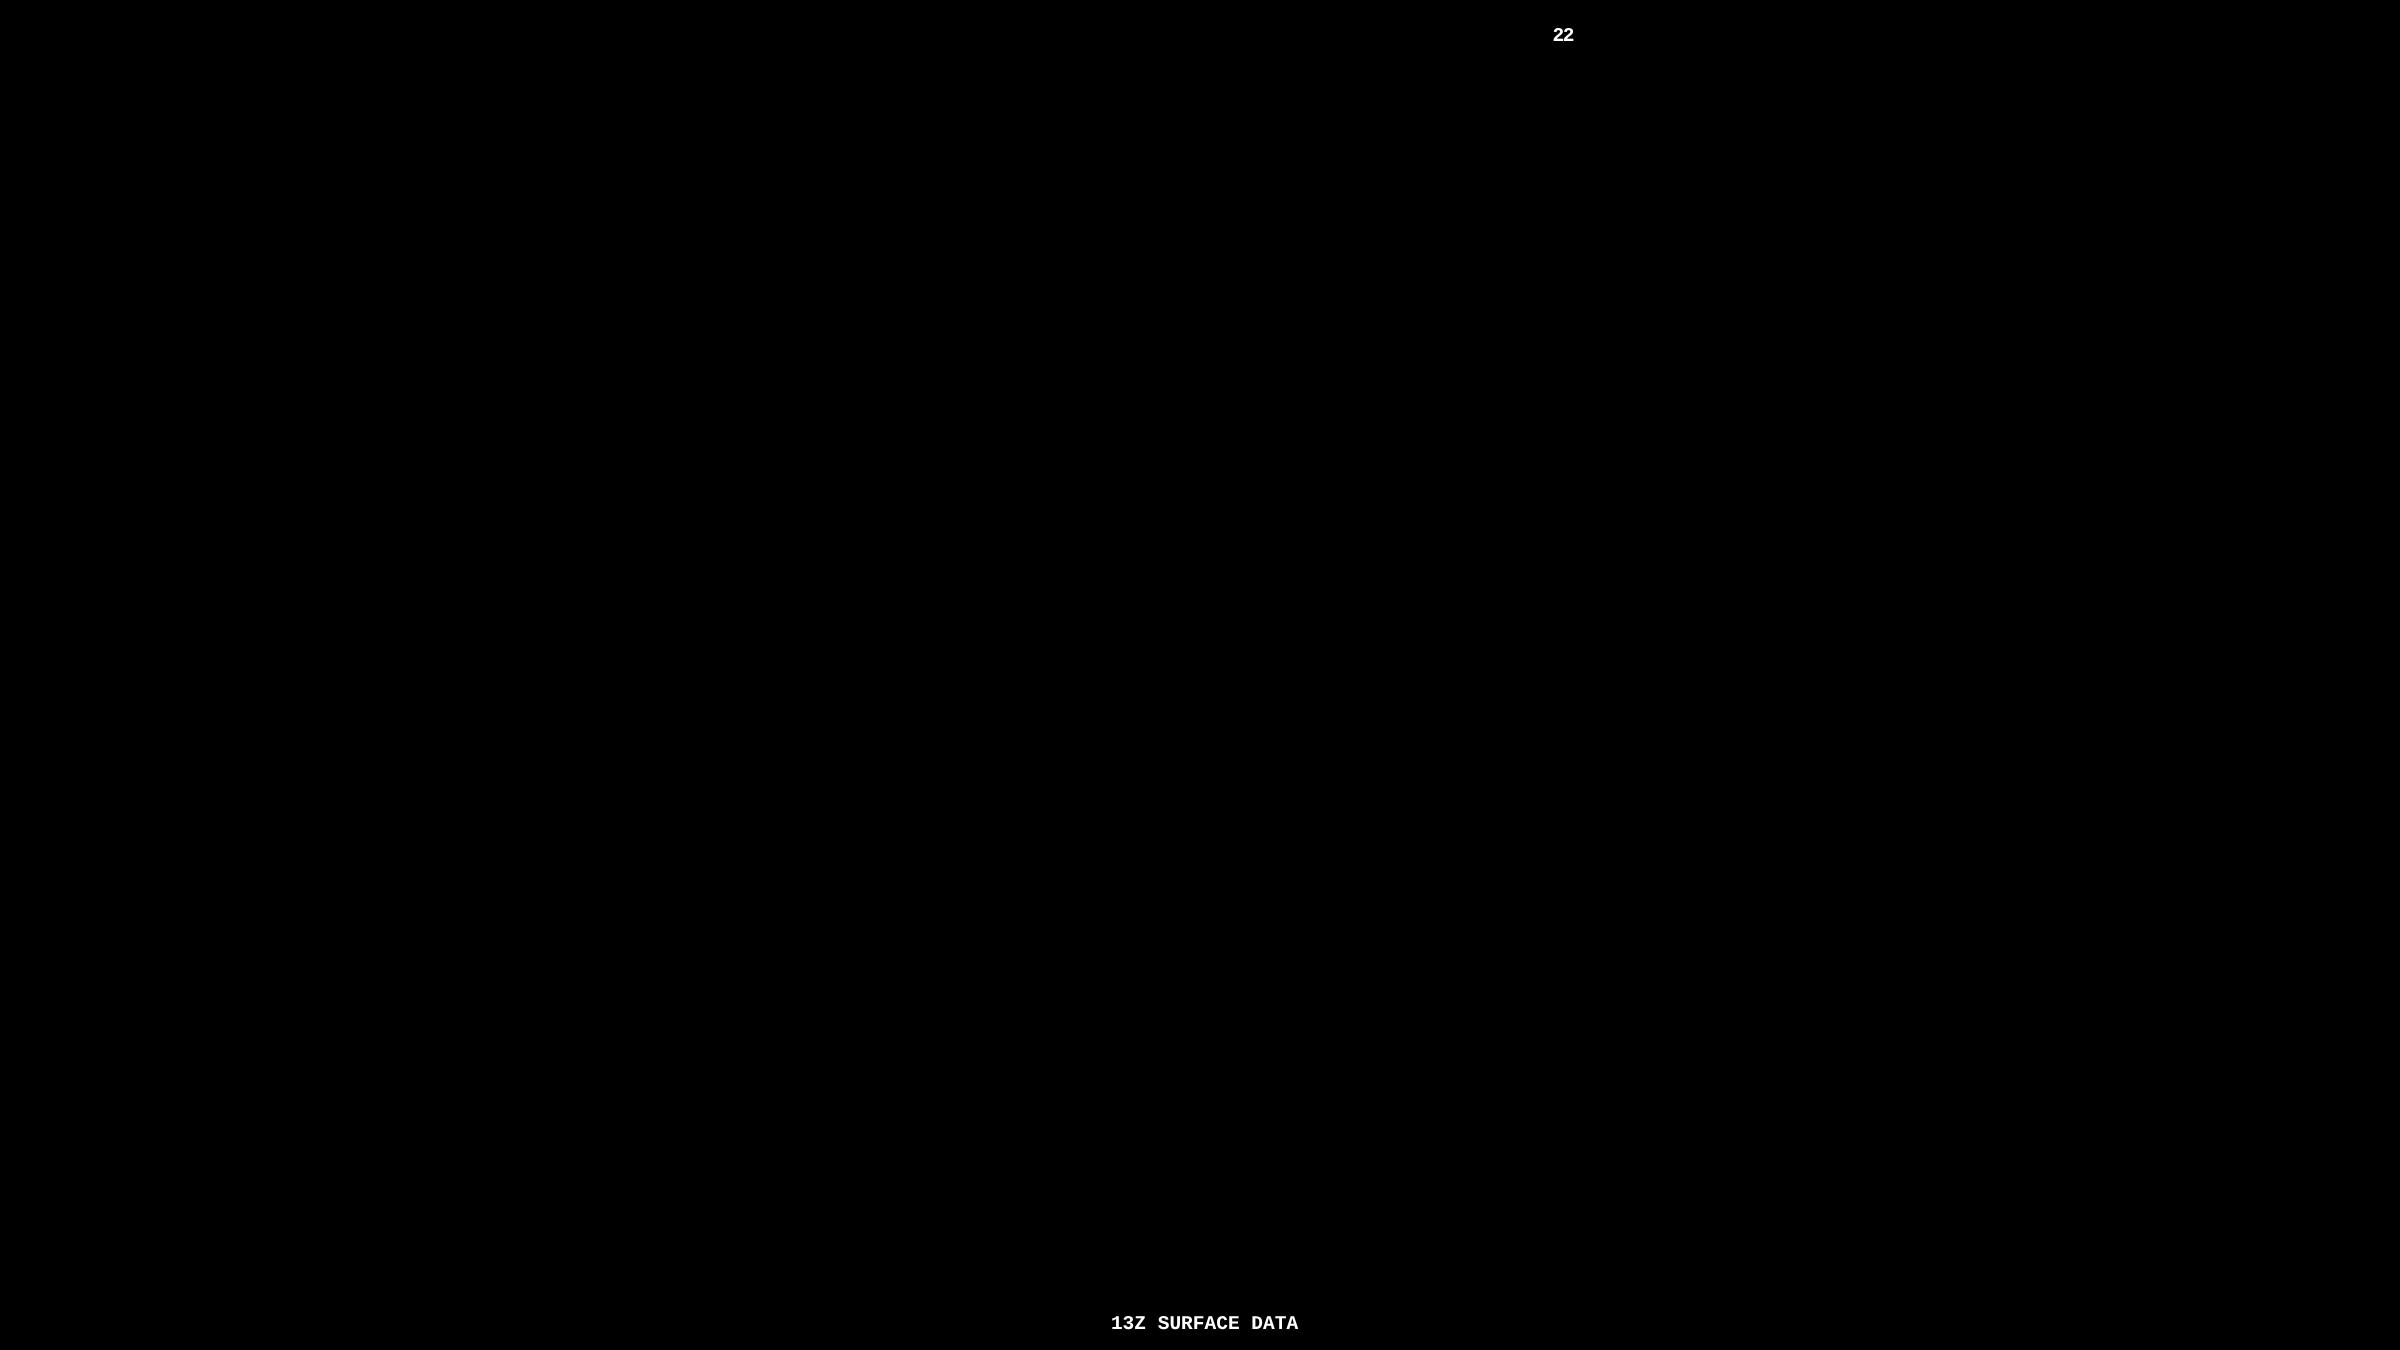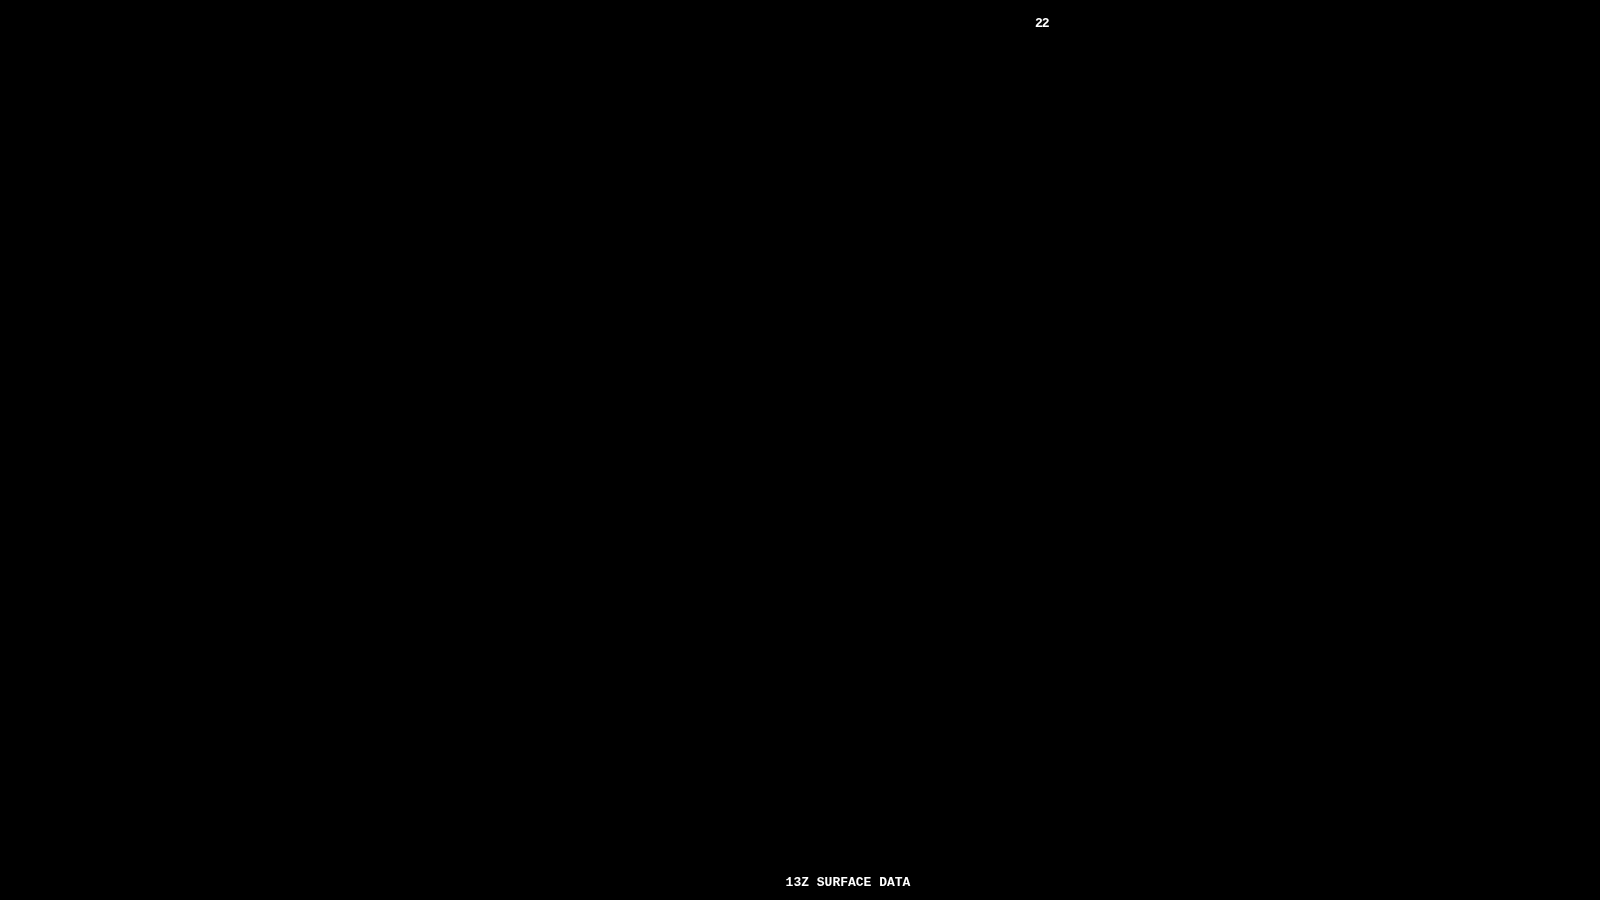--- a/index.html
+++ b/index.html
@@ -31,21 +31,21 @@
 
     .station-value {
       left: 1035px;
       top: 17px;
       font-size: 13px;
       line-height: 13px;
       letter-spacing: -1px;
     }
 
     .product-title {
-      left: 848px;
+      left: 803px;
       top: 876px;
       transform: translateX(-50%);
       font-size: 13px;
       line-height: 13px;
       letter-spacing: 0px;
     }
   </style>
 </head>
 <body>
 

